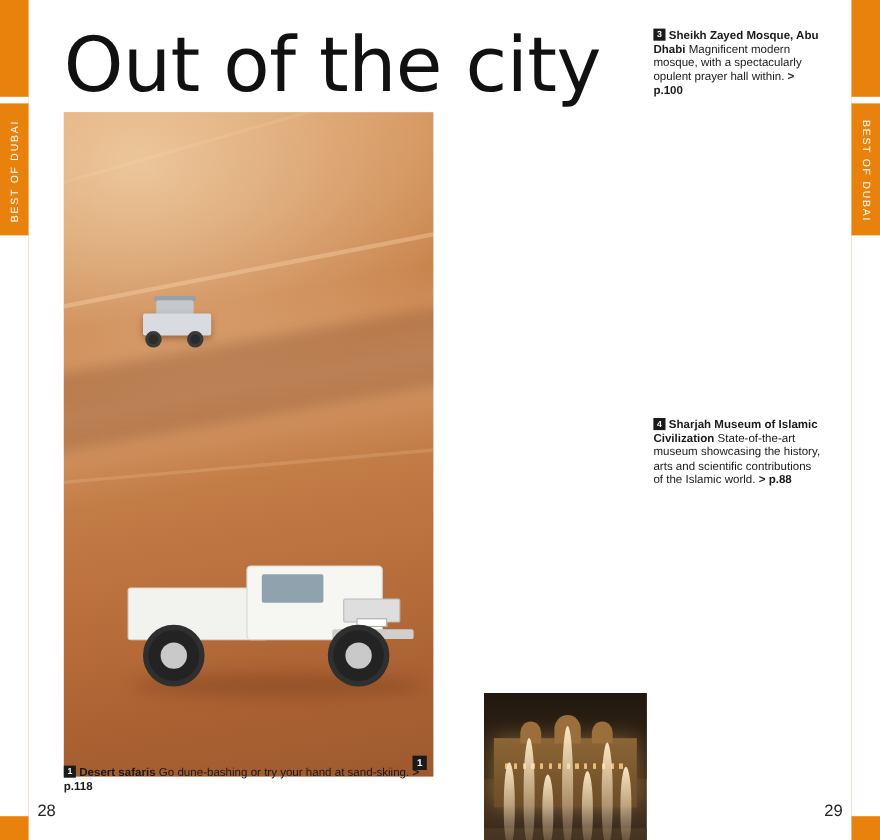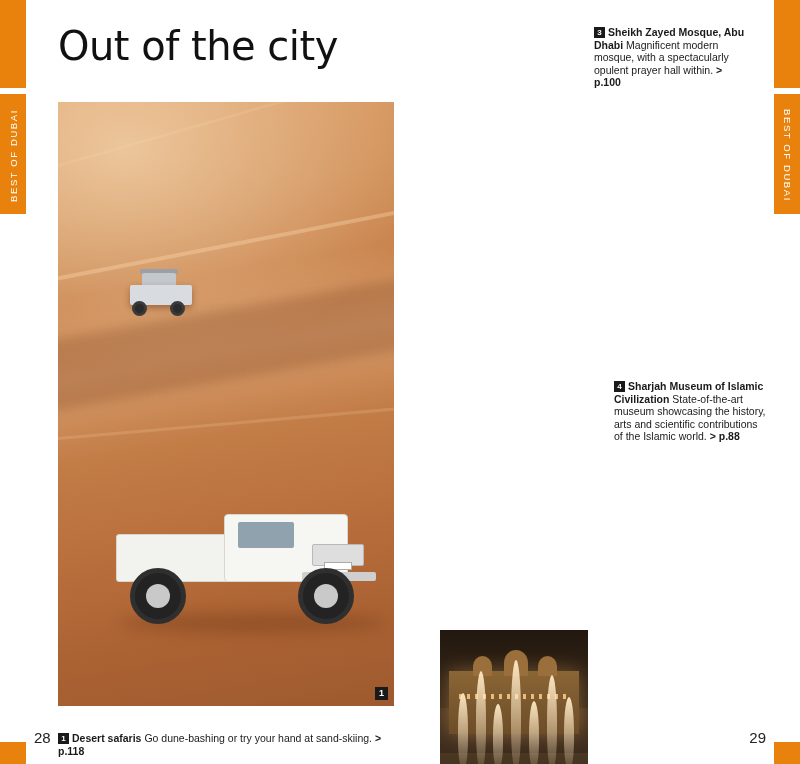--- a/index.html
+++ b/index.html
@@ -57,21 +57,21 @@
   }
   .edge-band.right .edge-label span {
     transform: rotate(90deg);
   }
 
   
   .title {
     position: absolute;
     left: 58px;
     top: 26px;
-    font-size: 40px;
+    font-size: 69px;
     line-height: 1;
     color: #111111;
     font-weight: normal;
     letter-spacing: -0.5px;
     font-family: "DejaVu Sans", sans-serif;
   }
 
   
   .photo {
     position: absolute;
@@ -331,21 +331,21 @@
           <div class="hub"></div>
         </div>
       <div class="wheel w2">
           <div class="hub"></div>
         </div>
     </div>
 
     <div class="badge" style="right:6px; bottom:6px;">1</div>
   </div>
 
-  <div class="caption" style="left:58px; top:732px; width:340px;">
+  <div class="caption" style="left:58px; top:696px; width:340px;">
     <span class="num-inline">1</span><b>Desert safaris</b>
     <span>Go dune-bashing or try your hand at sand-skiing.</span>
     <span class="arrow">&gt;</span>
     <span class="pg">p.118</span>
   </div>
 
   <div class="photo palace" style="left:440px; top:26px; width:148px; height:186px;">
     <div class="sky"></div>
     <div class="building">
       <div class="window-row"></div>
@@ -365,21 +365,21 @@
   </div>
 
 
   <div class="caption" style="left:594px; top:26px; width:152px;">
     <span class="num-inline">3</span><b>Sheikh Zayed Mosque, Abu Dhabi</b>
     <span>Magnificent modern mosque, with a spectacularly opulent prayer hall within.</span>
     <span class="arrow">&gt;</span>
     <span class="pg">p.100</span>
   </div>
 
-  <div class="caption" style="left:594px; top:380px; width:152px;margin-left:20px;">
+  <div class="caption" style="left:594px; top:380px; width:152px;">
     <span class="num-inline">4</span><b>Sharjah Museum of Islamic Civilization</b>
     <span>State-of-the-art museum showcasing the history, arts and scientific contributions of the Islamic world.</span>
     <span class="arrow">&gt;</span>
     <span class="pg">p.88</span>
   </div>
 
 
   <div class="folio left">28</div>
   <div class="folio right">29</div>
 

